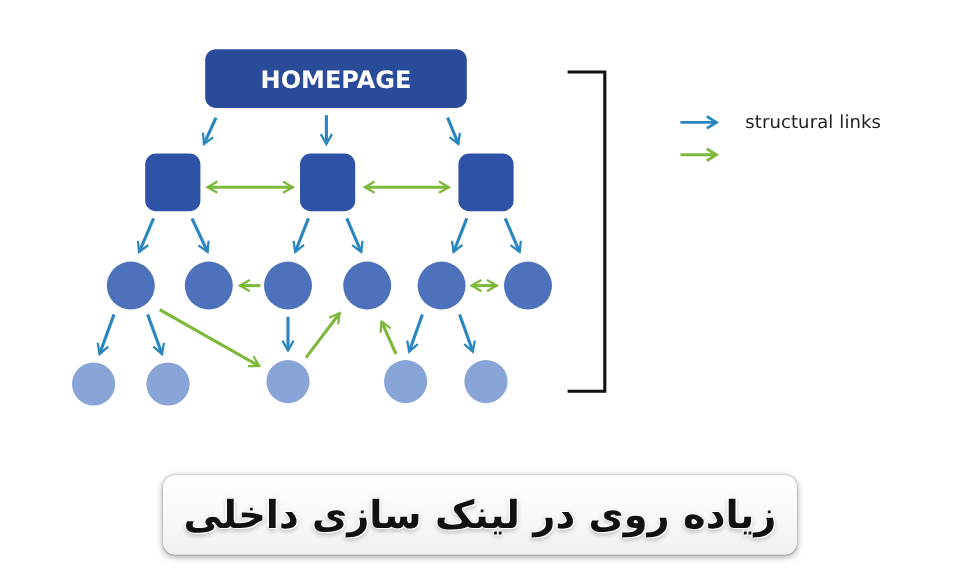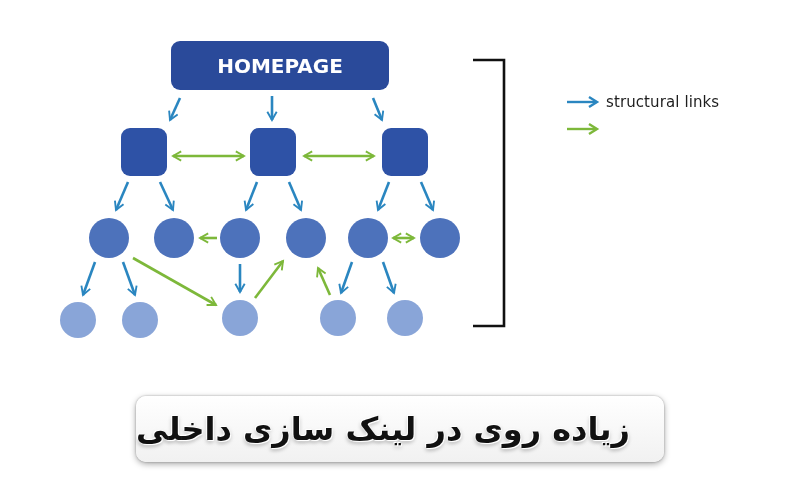--- a/index.html
+++ b/index.html
@@ -1,24 +1,24 @@
 <!DOCTYPE html>
 <html><head>
 <meta charset="utf-8">
 <style>
   html, body { margin:0; padding:0; }
   body { width:800px; height:480px; background:#ffffff; position:relative; overflow:hidden; font-family:"DejaVu Sans", sans-serif; }
   #diagram { position:absolute; left:0; top:0; width:800px; height:480px; }
   .legend { position:absolute; left:566px; top:88px; }
   .legend-row { display:flex; align-items:center; height:27px; }
   .legend-row svg { width:34px; height:14px; margin-right:6px; }
-  .legend-label { font-family:"DejaVu Sans", sans-serif; font-size:15px; color:#1e1e1e; letter-spacing:0.1px; }
+  .legend-label { font-family:"DejaVu Sans", sans-serif; font-size:15px; color:#1e1e1e; letter-spacing:0.1px;margin-left:15px; }
   .title-box { position:absolute; left:136px; top:396px; width:528px; height:66px; border-radius:10px;
     background:linear-gradient(#ffffff, #f1f1f1); box-shadow:0 2px 6px rgba(0,0,0,0.35), 0 0 2px rgba(0,0,0,0.3);
-    display:flex; align-items:center; justify-content:flex-start; }
+    display:flex; align-items:center; justify-content:center; }
   .title-text { direction:rtl; font-family:"DejaVu Sans", sans-serif; font-weight:bold; font-size:32px; color:#111;
     text-shadow: 0 0 2px #fff, 0 0 4px #fff, 1px 1px 0 #fff, -1px -1px 0 #fff, 0 2px 4px rgba(0,0,0,0.4); letter-spacing:-0.5px; }
 </style>
 </head>
 <body>
 
 <svg id="diagram" viewBox="0 0 800 480" xmlns="http://www.w3.org/2000/svg">
   <defs>
     <marker id="ab" viewBox="0 0 10 10" refX="8" refY="5" markerWidth="4.5" markerHeight="4.5" orient="auto-start-reverse">
       <path d="M1,1 L8,5 L1,9" fill="none" stroke="#2a86c0" stroke-width="1.6"></path>

